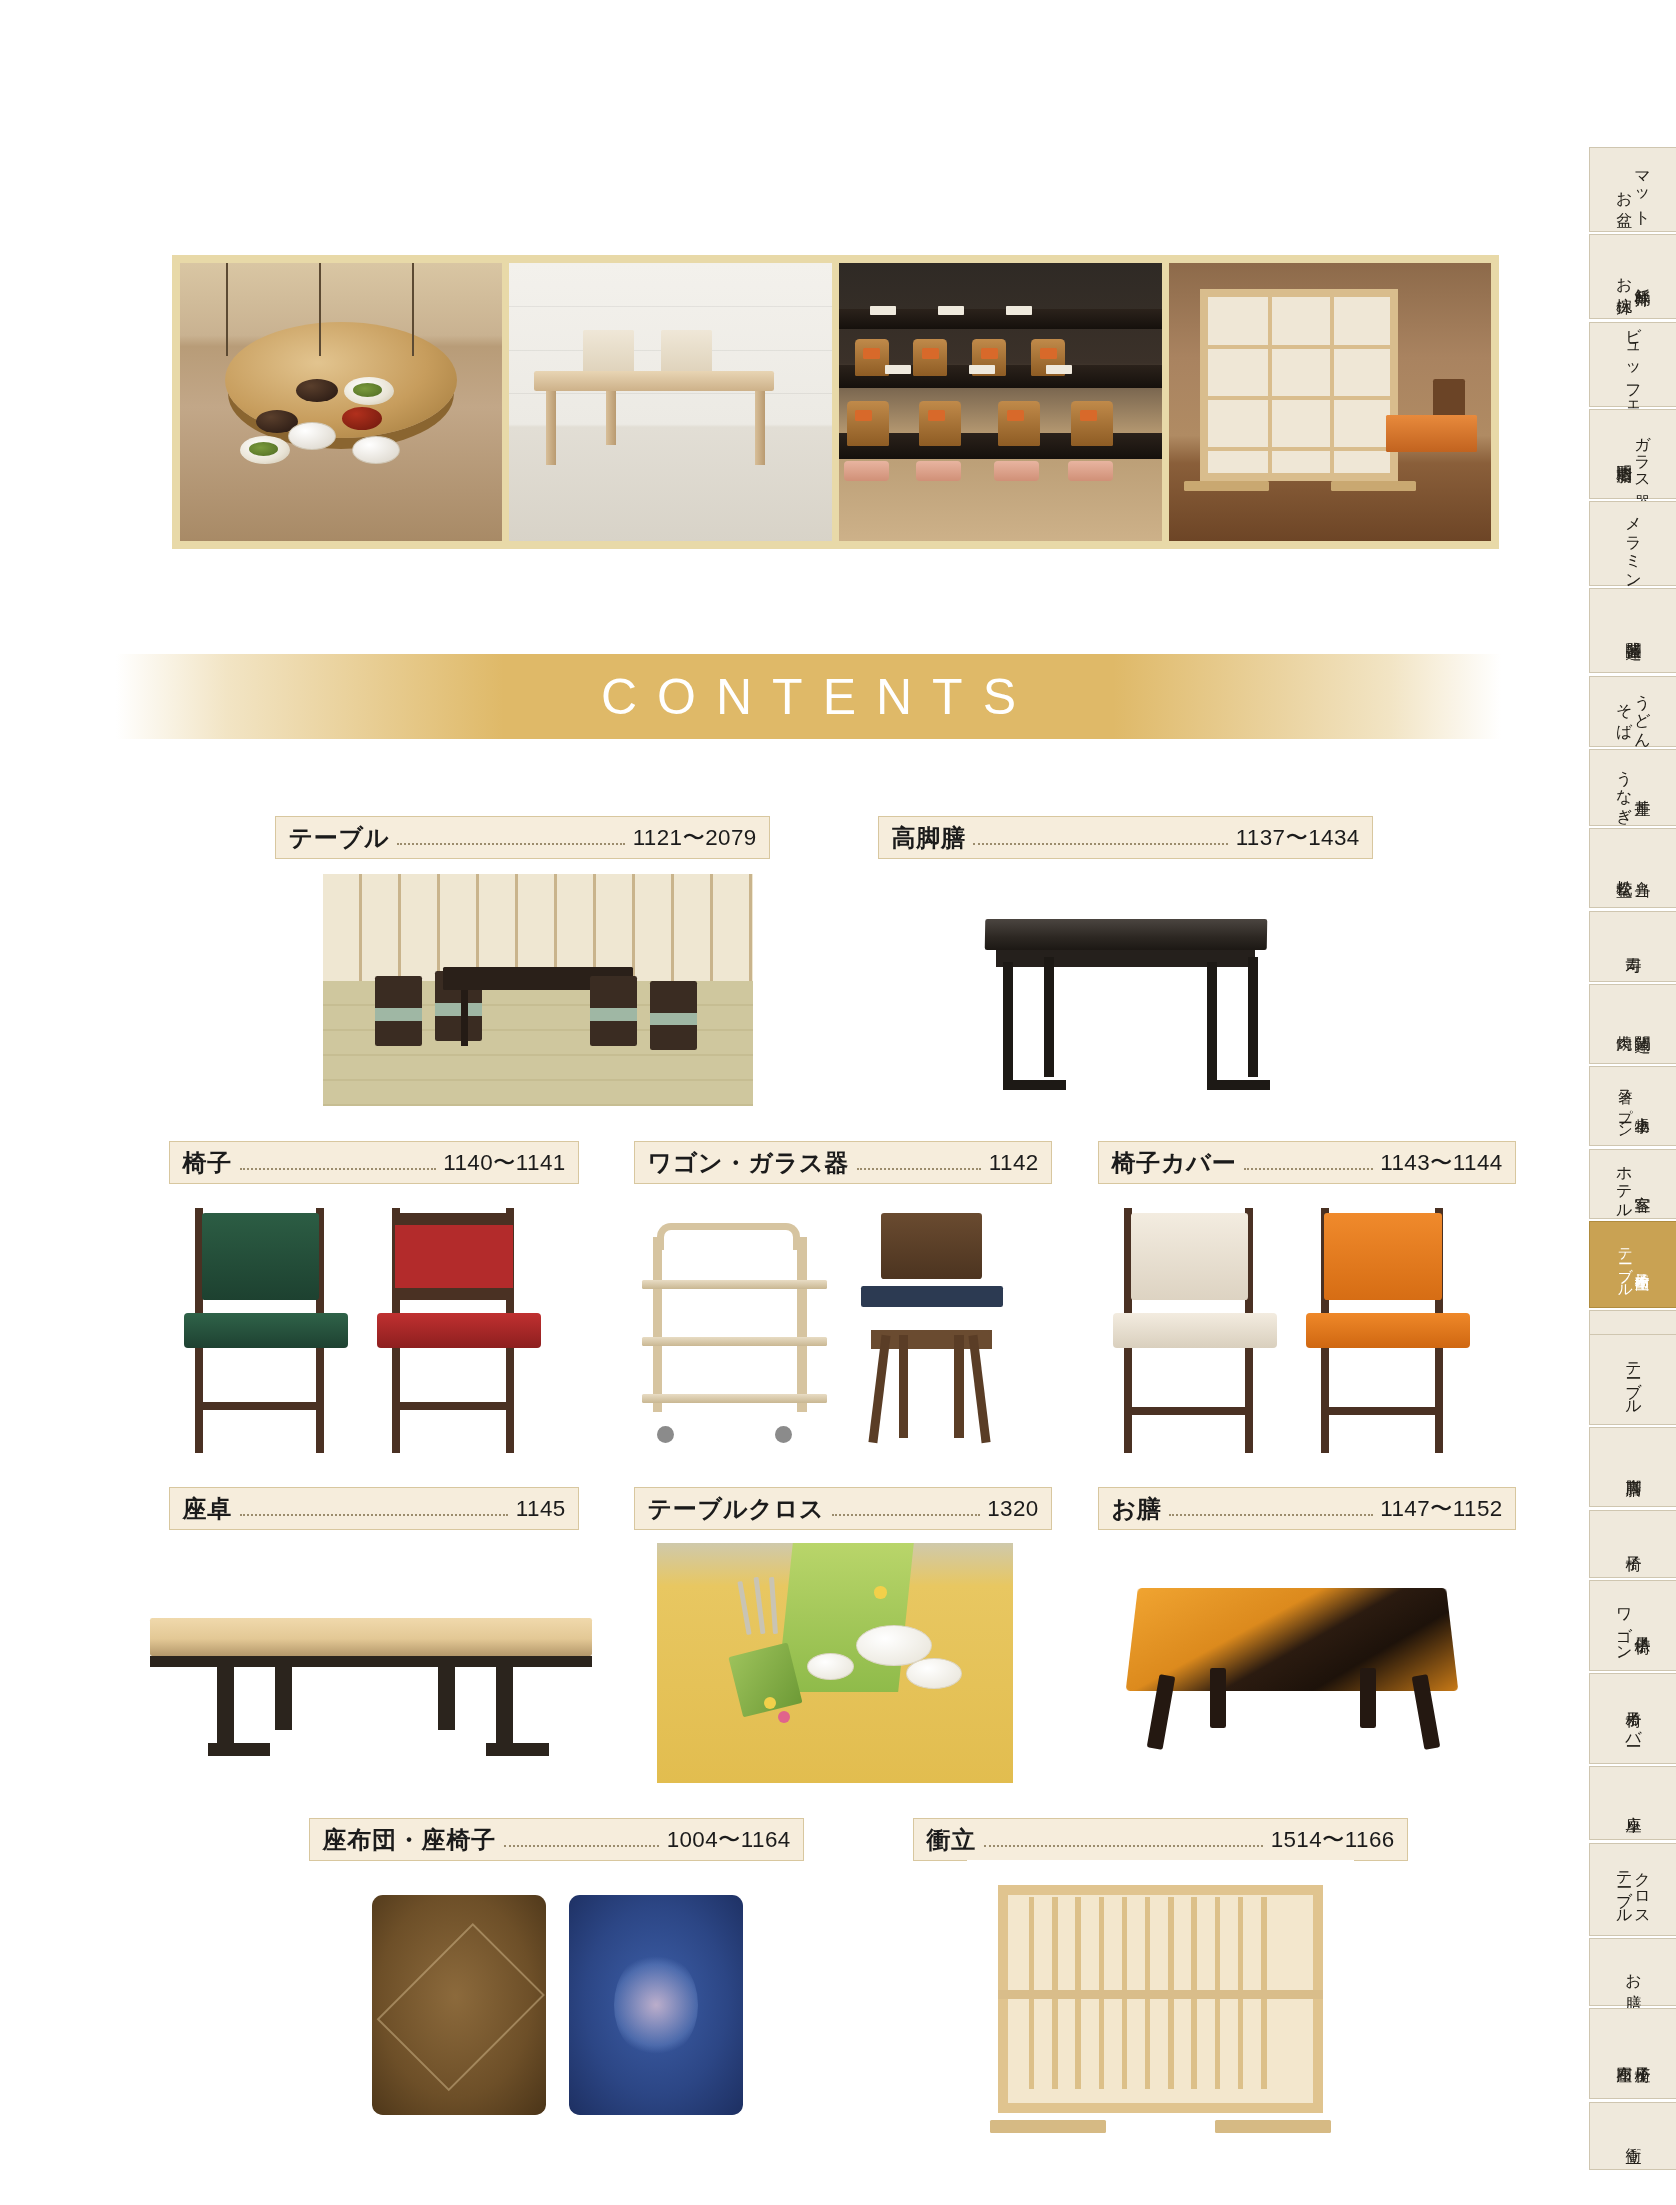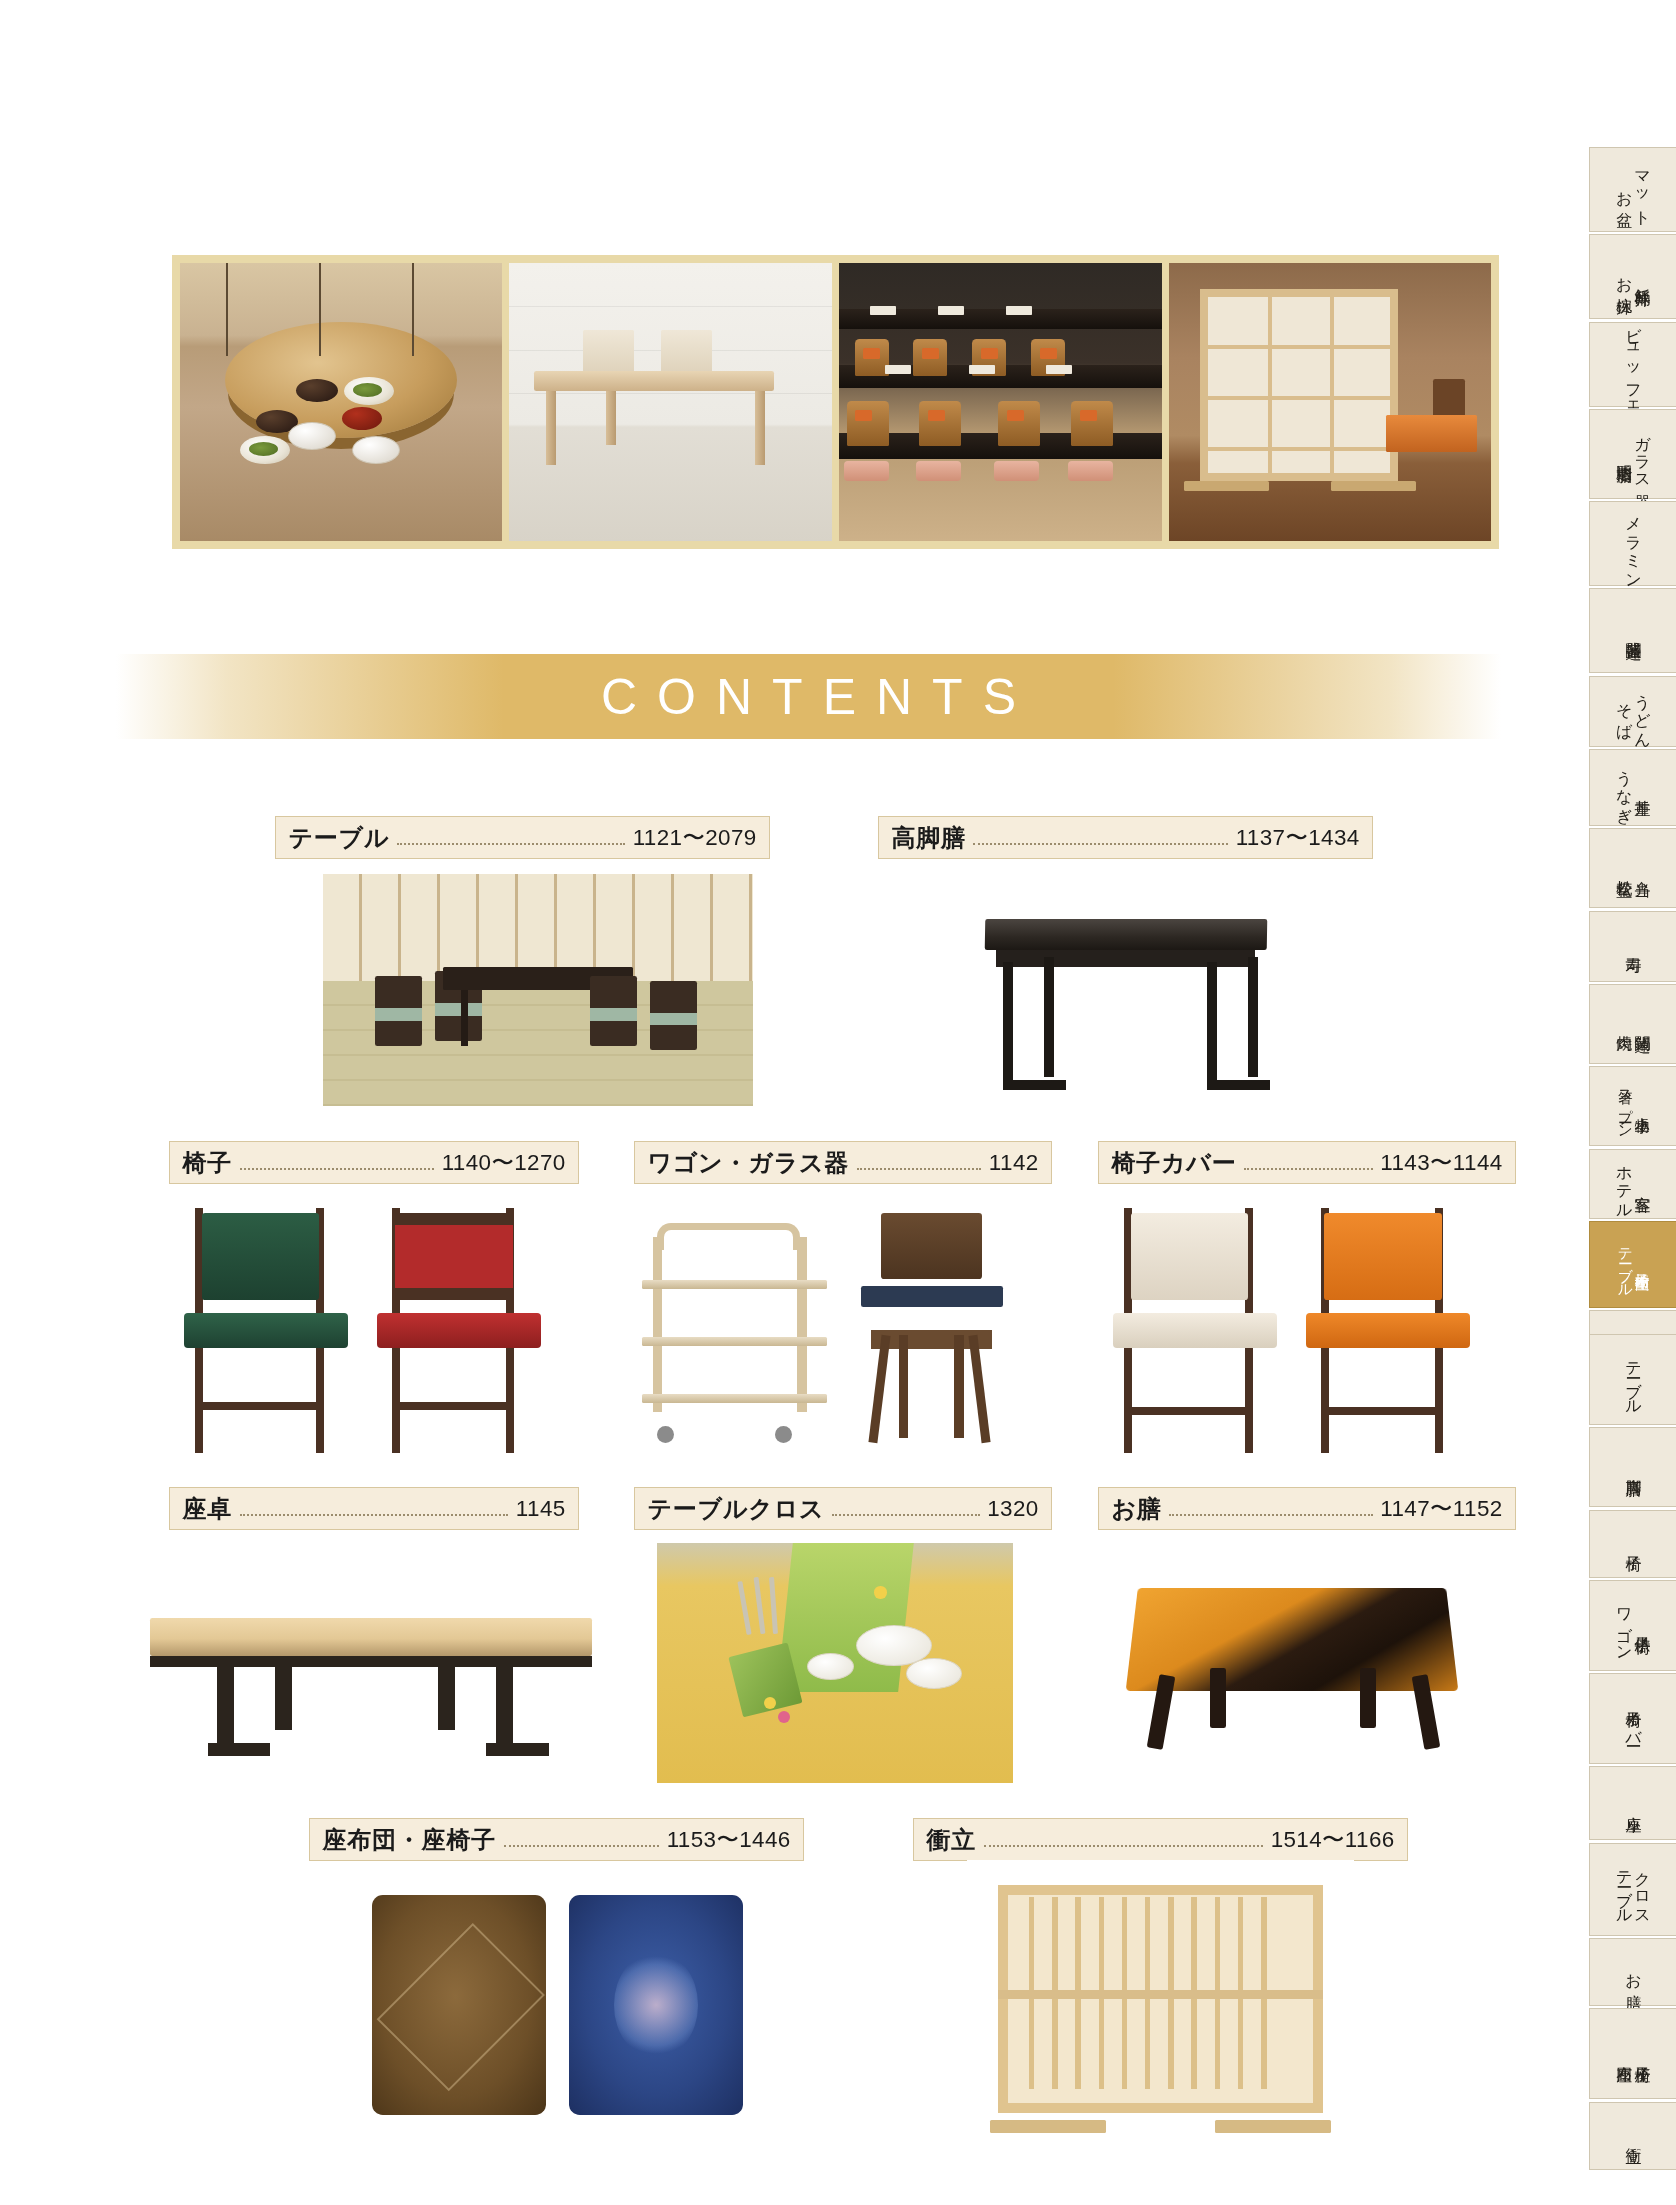--- a/index.html
+++ b/index.html
@@ -718,21 +718,21 @@
   <div class="zleg" style="left:72%; top:40%; height:52%;"></div>
   <div class="zleg" style="left:28%; top:38%; height:50%;"></div>
   <div class="zleg" style="left:83%; top:38%; height:50%;"></div>
   <div class="zbar" style="left:17%; top:89%; width:17%;"></div>
   <div class="zbar" style="left:72%; top:89%; width:17%;"></div>
 </div>
 
 <div class="sec-label" style="left:169px; top:1141px; width:410px;">
   <span class="sec-name">椅子</span>
   <span class="sec-dots"></span>
-  <span class="sec-pages">1140〜1270</span>
+  <span class="sec-pages">1140〜1141</span>
 </div>
 <div class="photo ph-chairs" style="left:169px; top:1203px; width:387px; height:255px;">
   <div class="chair" style="left:2%;">
     <div class="frame-l" style="left:10%;"></div>
     <div class="frame-r" style="left:78%;"></div>
     <div class="back" style="background:linear-gradient(180deg,#2c5d44,#1d4130);"></div>
     <div class="seat" style="background:linear-gradient(180deg,#2f6349,#1e4131);"></div>
     <div class="rail" style="left:12%; top:78%; width:68%;"></div>
   </div>
   <div class="chair" style="right:2%;">
@@ -837,21 +837,21 @@
   <div class="otop"></div>
   <div class="oleg" style="left:9%; top:55%; height:32%; transform:rotate(10deg);"></div>
   <div class="oleg" style="left:87%; top:55%; height:32%; transform:rotate(-10deg);"></div>
   <div class="oleg" style="left:26%; top:52%; height:26%;"></div>
   <div class="oleg" style="left:70%; top:52%; height:26%;"></div>
 </div>
 
 <div class="sec-label" style="left:309px; top:1818px; width:495px;">
   <span class="sec-name">座布団・座椅子</span>
   <span class="sec-dots"></span>
-  <span class="sec-pages">1153〜1446</span>
+  <span class="sec-pages">1004〜1164</span>
 </div>
 <div class="photo ph-zabu" style="left:364px; top:1880px; width:387px; height:255px;">
   <div class="cushion-a"></div>
   <div class="cushion-b"></div>
 </div>
 
 <div class="sec-label" style="left:913px; top:1818px; width:495px;">
   <span class="sec-name">衝立</span>
   <span class="sec-dots"></span>
   <span class="sec-pages">1514〜1166</span>

